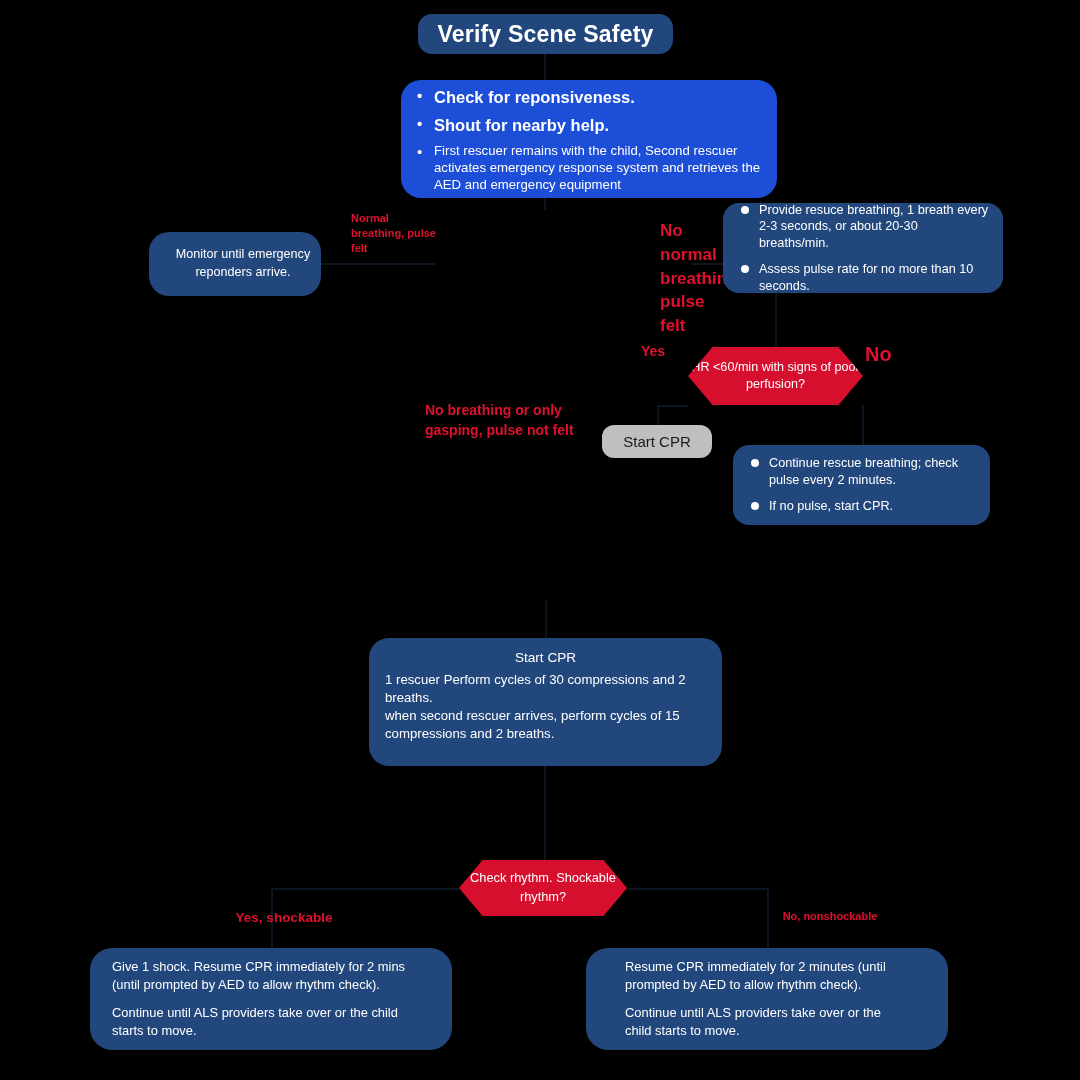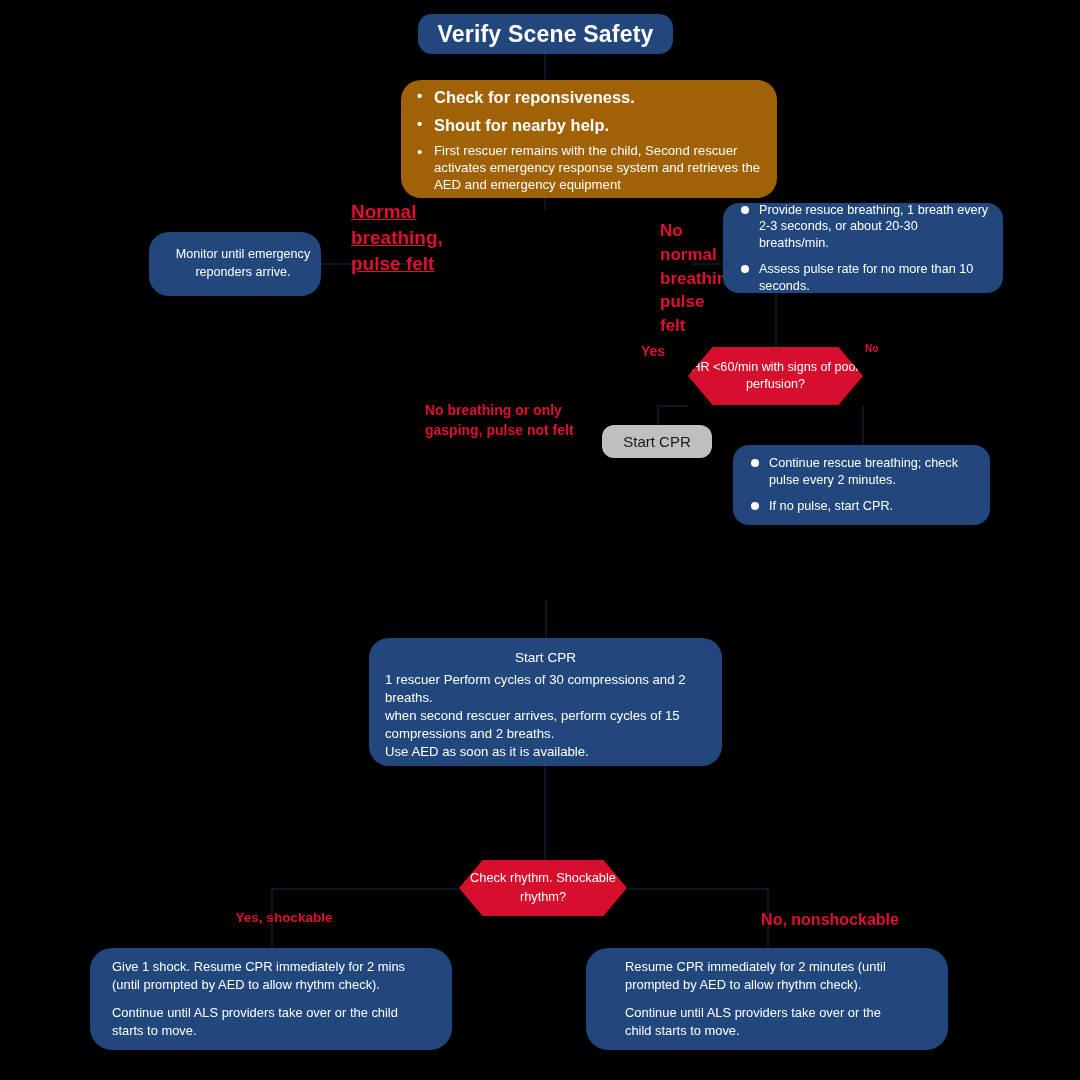--- a/index.html
+++ b/index.html
@@ -5,21 +5,21 @@
   html,body{margin:0;padding:0;background:#000;}
   body{width:1080px;height:1080px;position:relative;overflow:hidden;
        font-family:"Liberation Sans","DejaVu Sans",sans-serif;
        -webkit-font-smoothing:antialiased;}
   #canvas{position:absolute;left:0;top:0;width:1048px;height:1080px;background:#000;}
   .node{position:absolute;box-sizing:border-box;color:#fff;}
 
   
   .rbox{border-radius:18px;display:flex;flex-direction:column;justify-content:center;}
   .blue{background:#22477c;}
-  .red{background:#a16207;}
+  .red{background:#1d4ed8;}
   .gray{background:#bfbfbf;color:#1a1a1a;border-radius:12px;
         display:flex;align-items:center;justify-content:center;}
 
   
   #title-box{left:418px;top:14px;width:255px;height:40px;border-radius:14px;
              display:flex;align-items:center;justify-content:center;}
   #title-box .t{font-size:23px;font-weight:600;letter-spacing:.2px;}
 
   
   #assess-box{left:401px;top:80px;width:376px;height:118px;padding:14px 16px 12px 16px;
@@ -67,27 +67,27 @@
   #cpr-box .ln{font-size:13.2px;line-height:1.36;font-weight:500;}
 
   
   #shock-box{left:90px;top:948px;width:362px;height:102px;padding:14px 22px;border-radius:22px;}
   #noshock-box{left:586px;top:948px;width:362px;height:102px;padding:14px 39px;border-radius:22px;}
   .para{font-size:12.9px;line-height:1.38;font-weight:500;margin-bottom:10px;}
   .para:last-child{margin-bottom:0;}
 
   
   .elabel{position:absolute;color:#e0102f;font-weight:600;}
-  #lbl-normal{left:351px;top:199px;width:90px;font-size:19px;line-height:1.38;text-decoration:underline;}
+  #lbl-normal{left:351px;top:211px;width:90px;font-size:11px;line-height:1.38;}
   #lbl-nonormal{left:660px;top:211px;width:70px;font-size:17px;line-height:1.4;margin-top:8px;}
   #lbl-yes{left:641px;top:343px;font-size:14px;}
-  #lbl-no{left:865px;top:343px;font-size:10px;}
+  #lbl-no{left:865px;top:343px;font-size:20px;}
   #lbl-nobreath{left:425px;top:400px;width:190px;font-size:14px;line-height:1.45;}
   #lbl-yesshock{left:224px;top:908px;width:120px;text-align:center;font-size:13.5px;line-height:1.5;}
-  #lbl-noshock{left:760px;top:908px;width:140px;text-align:center;font-size:16px;line-height:1.5;}
+  #lbl-noshock{left:760px;top:908px;width:140px;text-align:center;font-size:11px;line-height:1.5;}
 
   
   .conn{position:absolute;background:#0a1622;}
   .conn.v{width:2px;}
   .conn.h{height:2px;}
 </style>
 </head>
 <body>
 
 <div id="canvas">
@@ -150,21 +150,20 @@
     <ul class="dotlist">
       <li>Continue rescue breathing; check pulse every 2 minutes.</li>
       <li>If no pulse, start CPR.</li>
     </ul>
   </div>
 
   <div class="node rbox blue" id="cpr-box">
     <div class="hd">Start CPR</div>
     <div class="ln">1 rescuer Perform cycles of 30 compressions and 2 breaths.</div>
     <div class="ln">when second rescuer arrives, perform cycles of 15 compressions and 2 breaths.</div>
-    <div class="ln">Use AED as soon as it is available.</div>
   </div>
 
   <div class="node hex" id="hex-rhythm">
     <span class="t">Check rhythm. Shockable rhythm?</span>
   </div>
   <div class="elabel" id="lbl-yesshock">Yes, shockable</div>
   <div class="elabel" id="lbl-noshock">No, nonshockable</div>
 
   <div class="node rbox blue" id="shock-box">
     <div class="para">Give 1 shock. Resume CPR immediately for 2 mins (until prompted by AED to allow rhythm check).</div>

